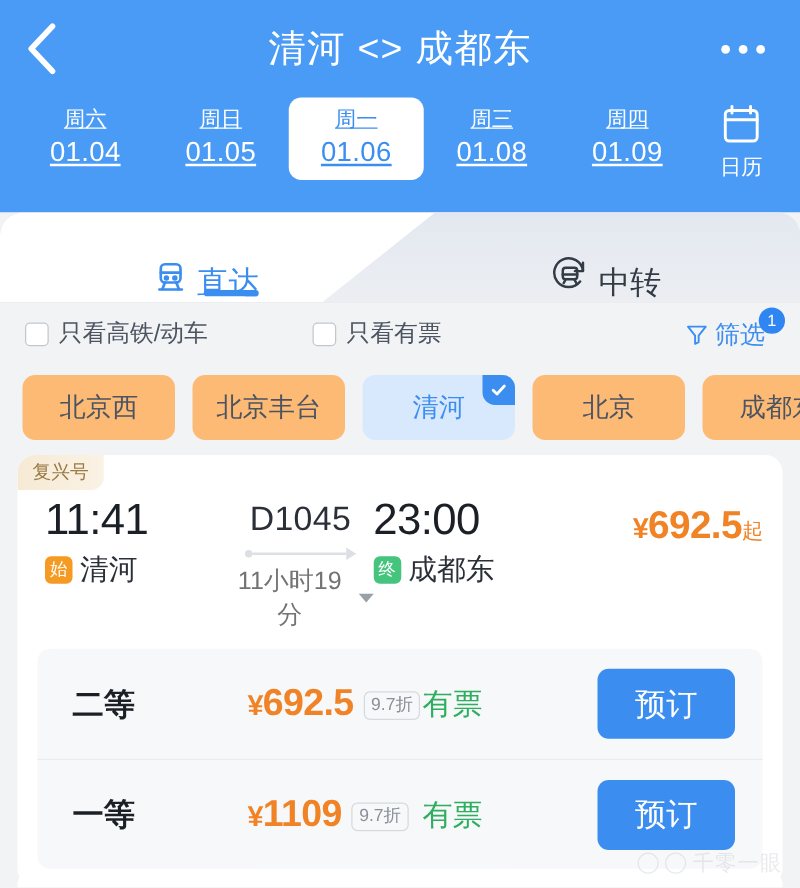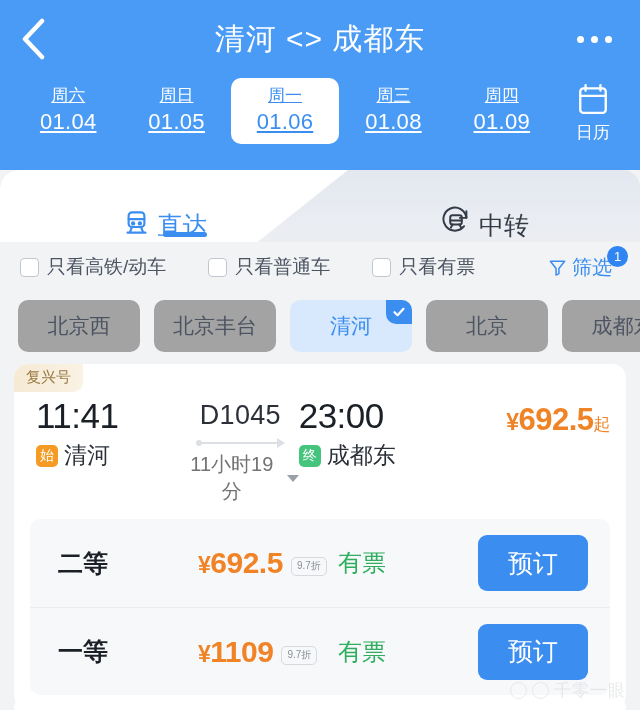--- a/index.html
+++ b/index.html
@@ -141,21 +141,21 @@
     padding: 0 5px;
   }
 
   
   .chip-row {
     display: flex; align-items: center; gap: 14px;
     padding: 8px 0 12px 18px;
     background: #f2f3f5;
   }
   .chip {
-    background: #a3a3a3; color: #4c5462;
+    background: #fdba74; color: #4c5462;
     border-radius: 10px;
     height: 52px; min-width: 122px;
     display: flex; align-items: center; justify-content: center;
     font-size: 21px; position: relative; flex: none;
     cursor: pointer;
   }
   .chip.selected { background: #d9e9fd; color: #3b8ef0; }
   .chip .chk-corner {
     position: absolute; right: 0; top: 0;
     width: 26px; height: 24px;
@@ -254,21 +254,21 @@
     padding: 0 22px 0 28px;
   }
   .seat-row + .seat-row { border-top: 1px solid #ececf0; }
   .seat-name { width: 140px; font-size: 25px; color: #1b1f26; font-weight: bold; }
   .seat-price-wrap { flex: 1 1 auto; display: flex; align-items: baseline; }
   .seat-price { color: #f08326; font-size: 30px; font-weight: bold; letter-spacing: -.5px; }
   .seat-price .yen { font-size: 23px; }
   .discount {
     margin-left: 8px;
     border: 1px solid #d6d9de; border-radius: 5px;
-    color: #8a9099; font-size: 10px;
+    color: #8a9099; font-size: 14px;
     padding: 1px 5px 2px 5px;
     position: relative; top: -4px;
   }
   .seat-stock { width: 140px; font-size: 24px; color: #2fae5f; }
   .book-btn {
     width: 110px; height: 56px; border-radius: 9px;
     background: #3b8ef0; color: #fff;
     font-size: 25px;
     display: flex; align-items: center; justify-content: center;
     cursor: pointer; flex: none;
@@ -377,24 +377,20 @@
         <span>中转</span>
       </div>
     </div>
 
     <div class="filter-row">
       <div class="chk-item">
         <span class="chk-box"></span>
         <span>只看高铁/动车</span>
       </div>
       <div class="chk-gap1"></div>
-      <div class="chk-item">
-        <span class="chk-box"></span>
-        <span>只看普通车</span>
-      </div>
       <div class="chk-gap2"></div>
       <div class="chk-item">
         <span class="chk-box"></span>
         <span>只看有票</span>
       </div>
       <div class="filter-btn">
         <span class="funnel">
           <svg width="19" height="19" viewBox="0 0 20 20" fill="none" stroke="#3b8ef0" stroke-width="1.6" stroke-linecap="round" stroke-linejoin="round">
             <path d="M2.5 3.5h15L11.5 11v5.5l-3 1.5V11z"></path>
           </svg>

